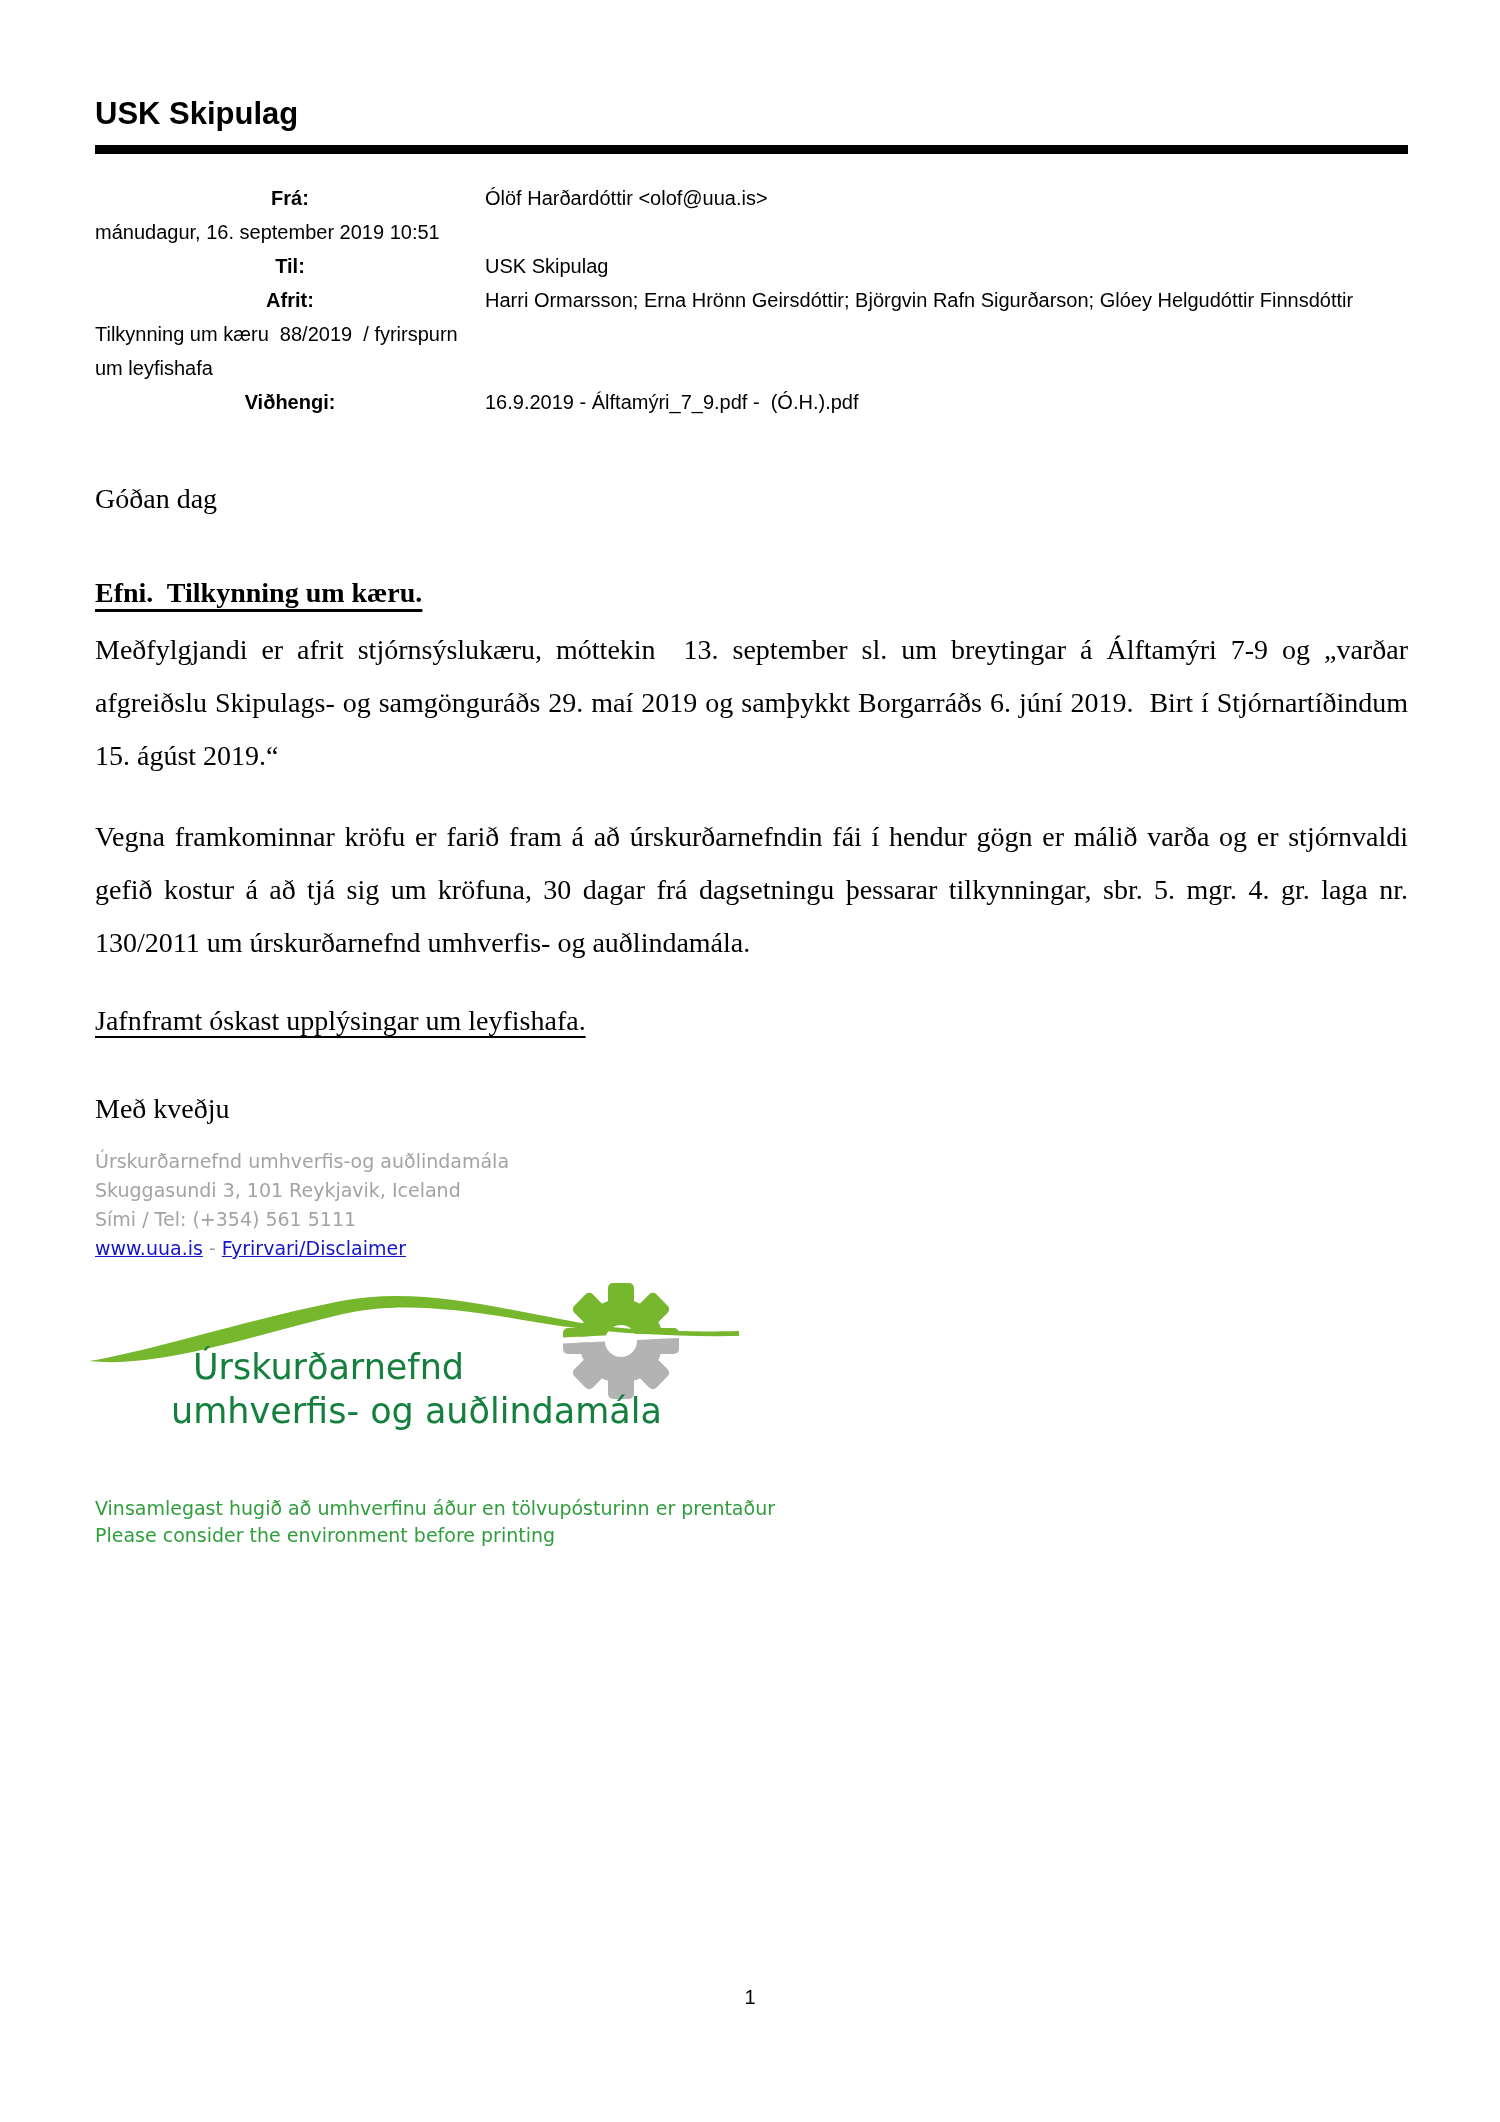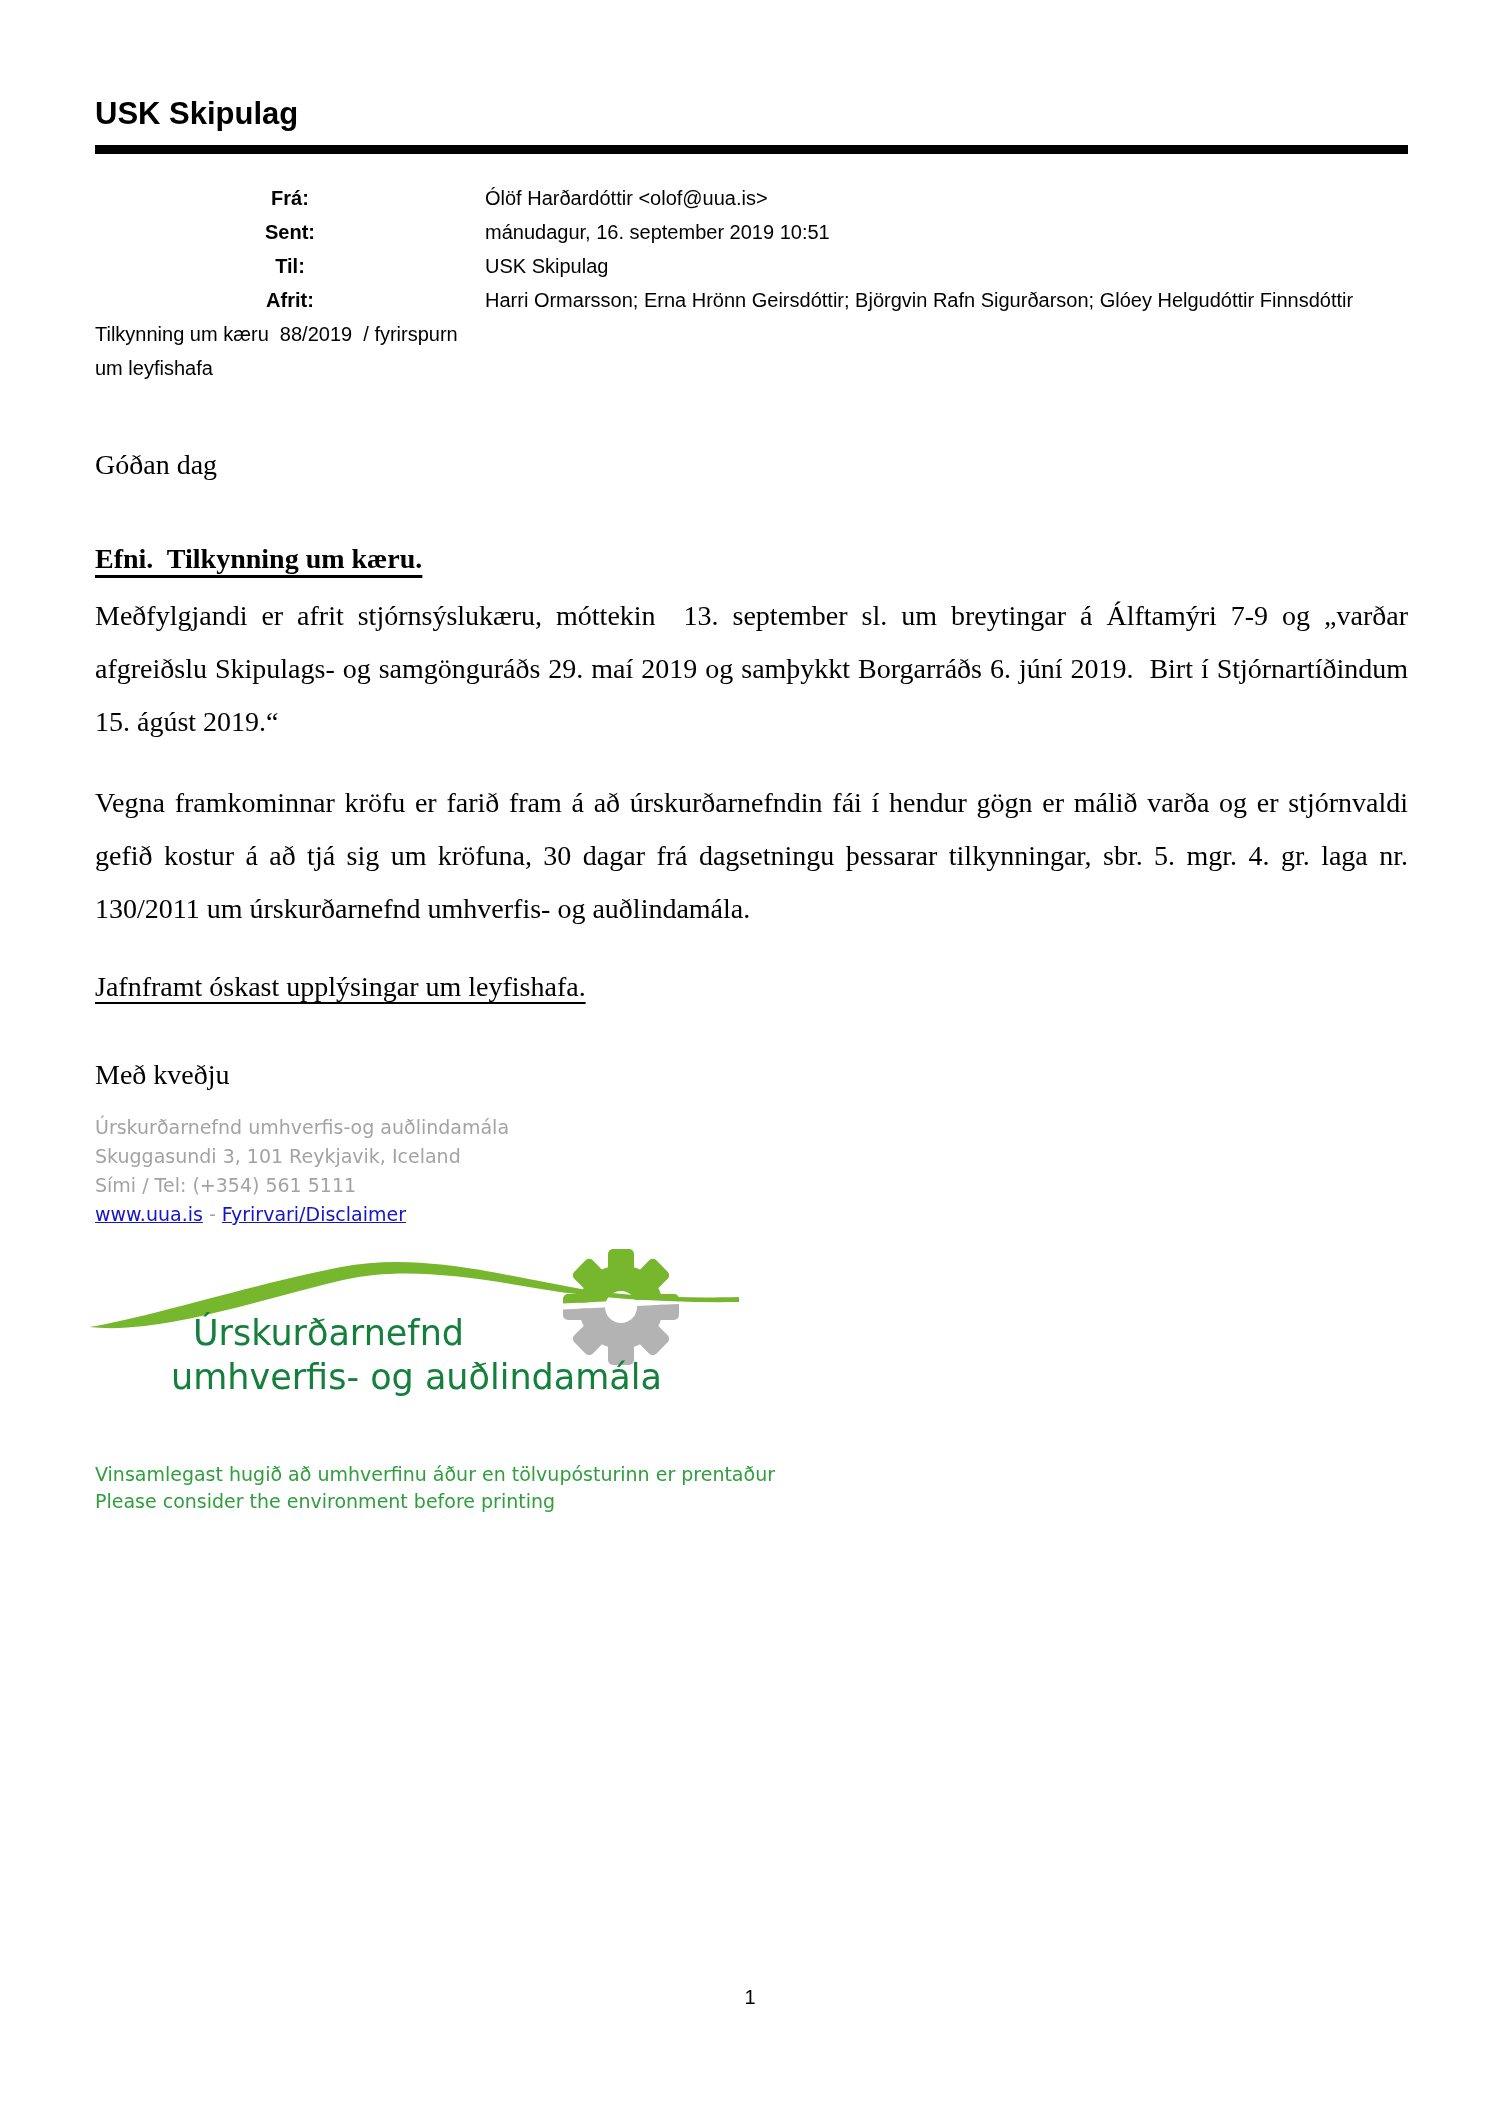--- a/index.html
+++ b/index.html
@@ -78,33 +78,36 @@
 
   <div class="hdr-title">USK Skipulag</div>
   <div class="hdr-rule"></div>
 
   <div class="meta">
     <div class="meta-row">
       <div class="meta-label">Frá:</div>
       <div class="meta-value">Ólöf Harðardóttir &lt;olof@uua.is&gt;</div>
     </div>
     <div class="meta-row">
-      <div class="meta-label">Sent:</div>
       <div class="meta-value">mánudagur, 16. september 2019 10:51</div>
     </div>
     <div class="meta-row">
       <div class="meta-label">Til:</div>
       <div class="meta-value">USK Skipulag</div>
     </div>
     <div class="meta-row">
       <div class="meta-label">Afrit:</div>
       <div class="meta-value">Harri Ormarsson; Erna Hrönn Geirsdóttir; Björgvin Rafn Sigurðarson; Glóey Helgudóttir Finnsdóttir</div>
     </div>
     <div class="meta-row">
       <div class="meta-value">Tilkynning um kæru  88/2019  / fyrirspurn um leyfishafa</div>
+    </div>
+    <div class="meta-row">
+      <div class="meta-label">Viðhengi:</div>
+      <div class="meta-value">16.9.2019 - Álftamýri_7_9.pdf -  (Ó.H.).pdf</div>
     </div>
   </div>
 
   <div class="body-text">
     <div class="greeting">Góðan dag</div>
     <div class="subject-heading">Efni.  Tilkynning um kæru.</div>
     <p class="para first">Meðfylgjandi er afrit stjórnsýslukæru, móttekin  13. september sl. um breytingar á Álftamýri 7-9 og „varðar afgreiðslu Skipulags- og samgönguráðs 29. maí 2019 og samþykkt Borgarráðs 6. júní 2019.  Birt í Stjórnartíðindum 15. ágúst 2019.“</p>
     <p class="para">Vegna framkominnar kröfu er farið fram á að úrskurðarnefndin fái í hendur gögn er málið varða og er stjórnvaldi gefið kostur á að tjá sig um kröfuna, 30 dagar frá dagsetningu þessarar tilkynningar, sbr. 5. mgr. 4. gr. laga nr. 130/2011 um úrskurðarnefnd umhverfis- og auðlindamála.</p>
     <div class="request-line">Jafnframt óskast upplýsingar um leyfishafa.</div>
     <div class="closing">Með kveðju</div>

